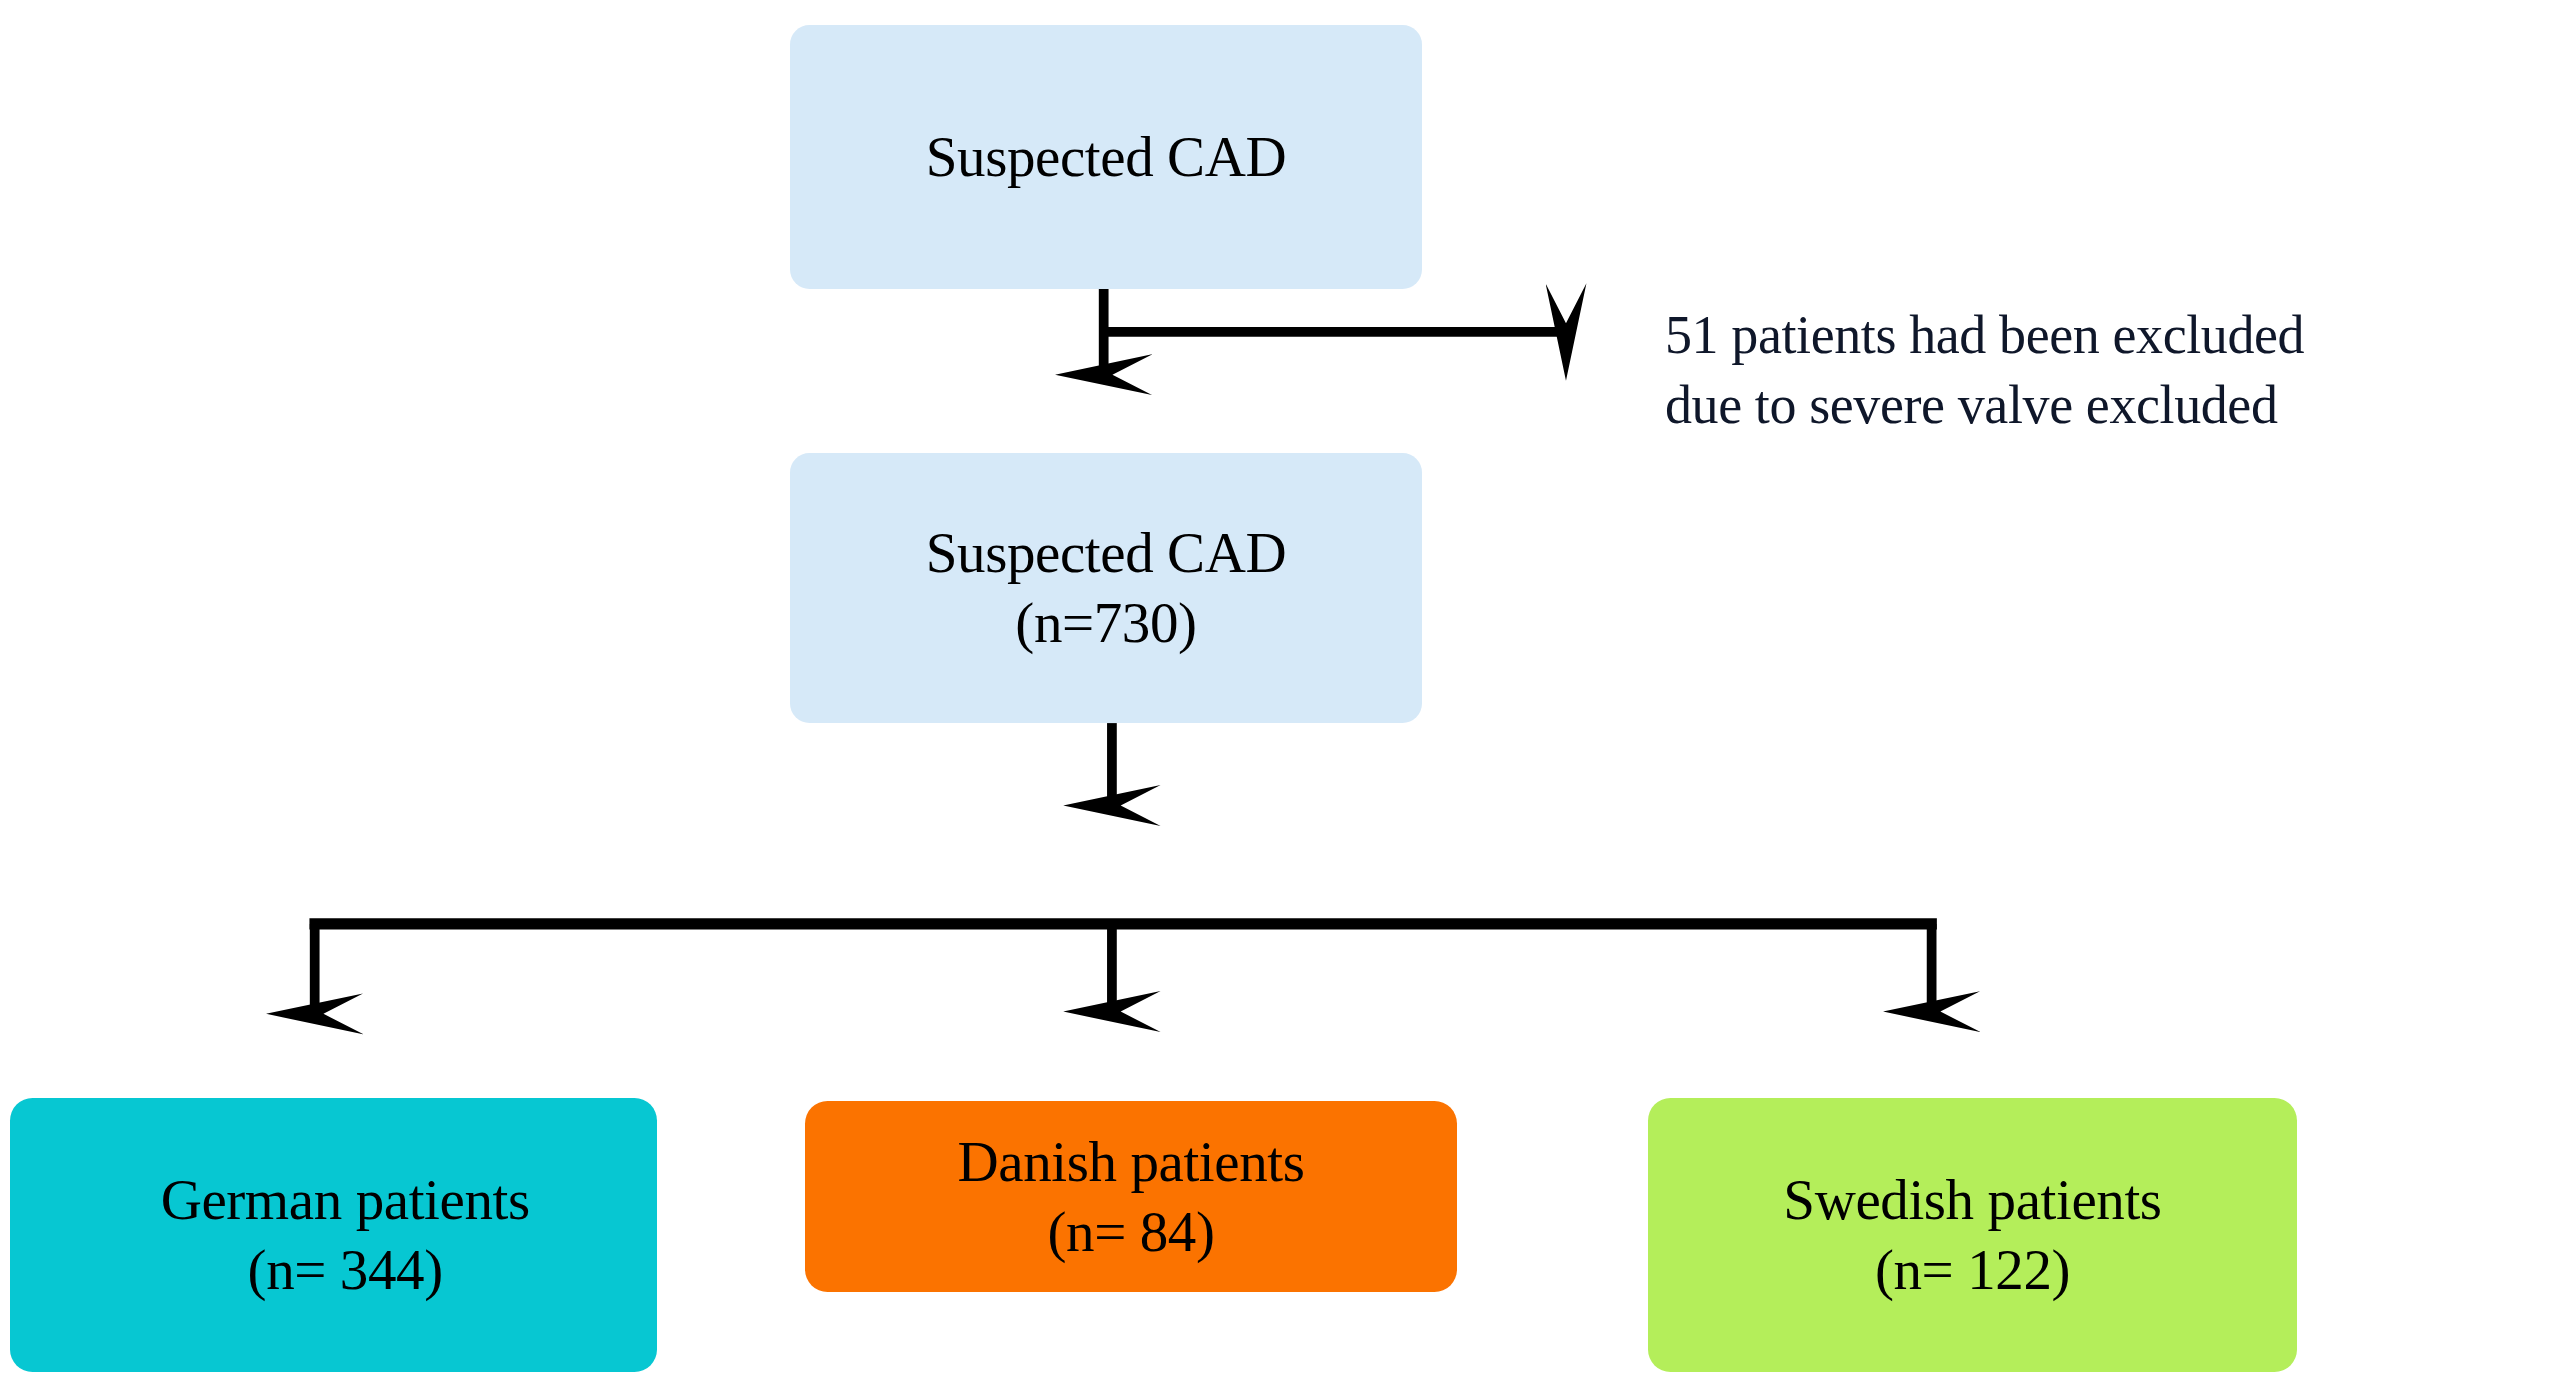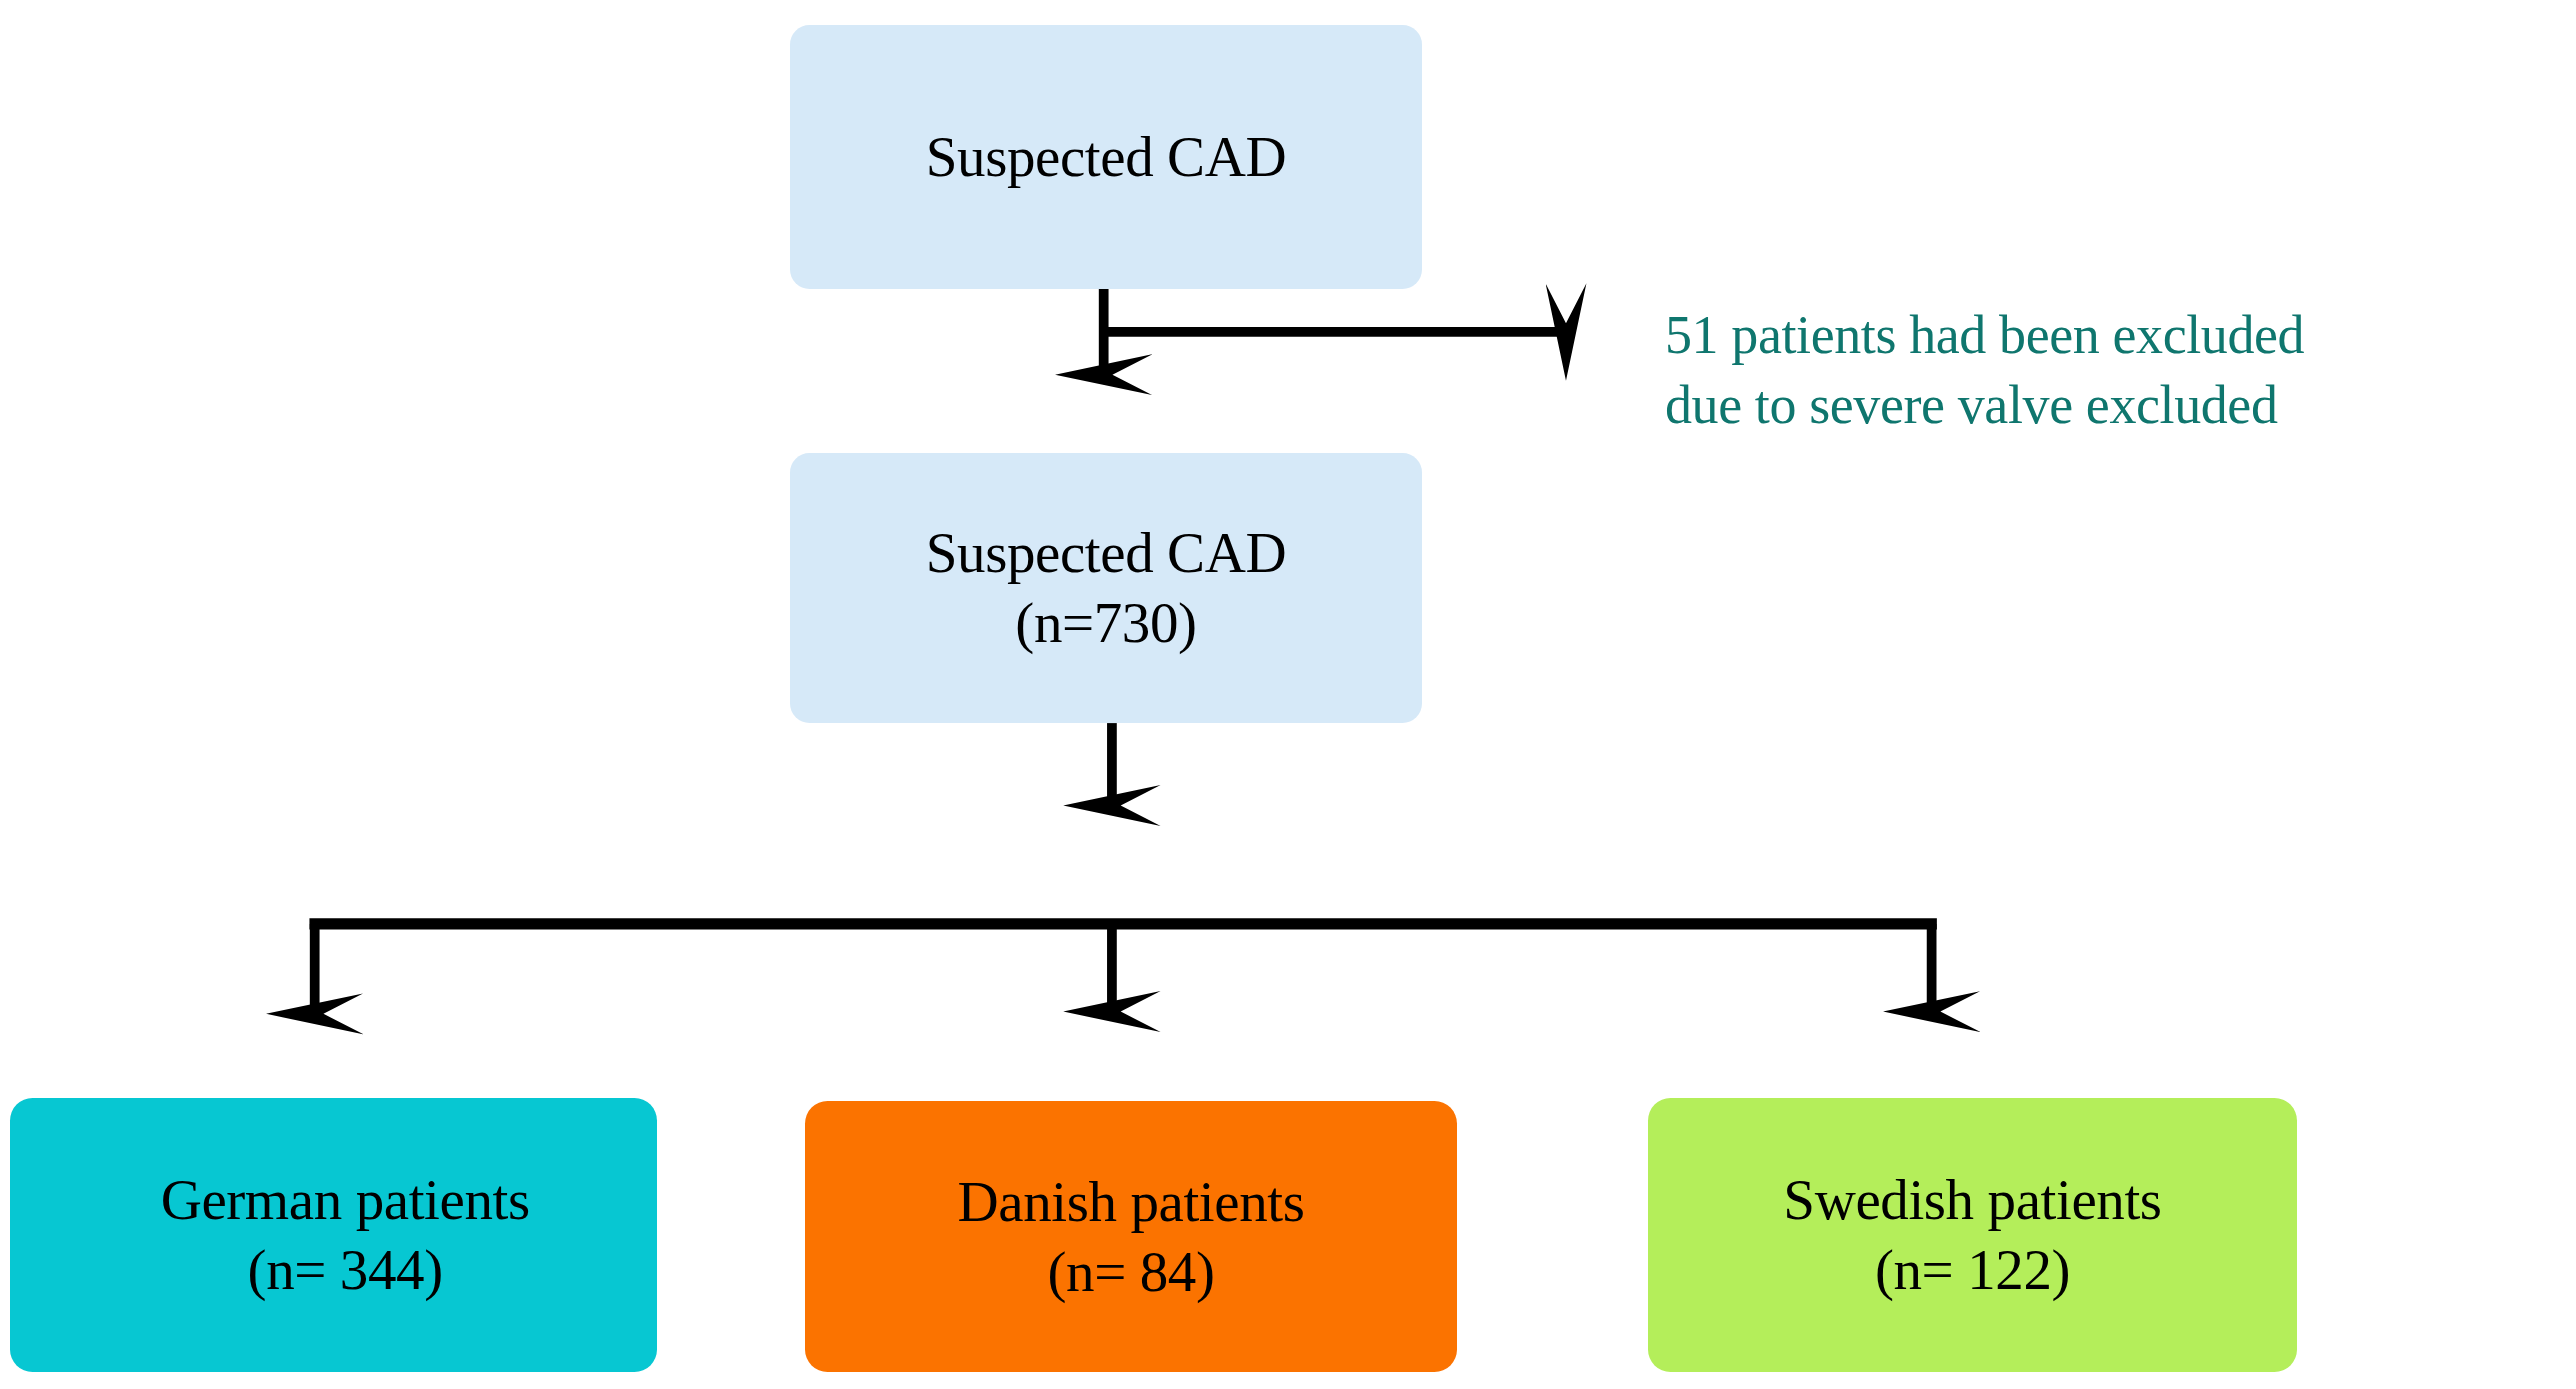--- a/index.html
+++ b/index.html
@@ -60,41 +60,41 @@
     height: 274px;
     background: #07C7D2;
     border-radius: 22.5px;
     font-size: 57px;
     padding-left: 24px;
   }
   #box-danish-patients {
     left: 805px;
     top: 1101px;
     width: 652px;
-    height: 271px;
+    height: 191px;
     background: #FB7300;
     border-radius: 22.5px;
     font-size: 57px;
   }
   #box-swedish-patients {
     left: 1648px;
     top: 1098px;
     width: 649px;
     height: 274px;
     background: #B4EE5A;
     border-radius: 22.5px;
     font-size: 57px;
   }
   
   #exclusion-note {
     position: absolute;
     left: 1665px;
     top: 300px;
     width: 907px;
-    color: #0f766e;
+    color: #0f172a;
     font-size: 54px;
     line-height: 1.30;
     letter-spacing: -0.4px;
     text-align: left;
   }
   #exclusion-note .note-line { display: block; white-space: nowrap; }
   
   #connector-layer {
     position: absolute;
     left: 0;

